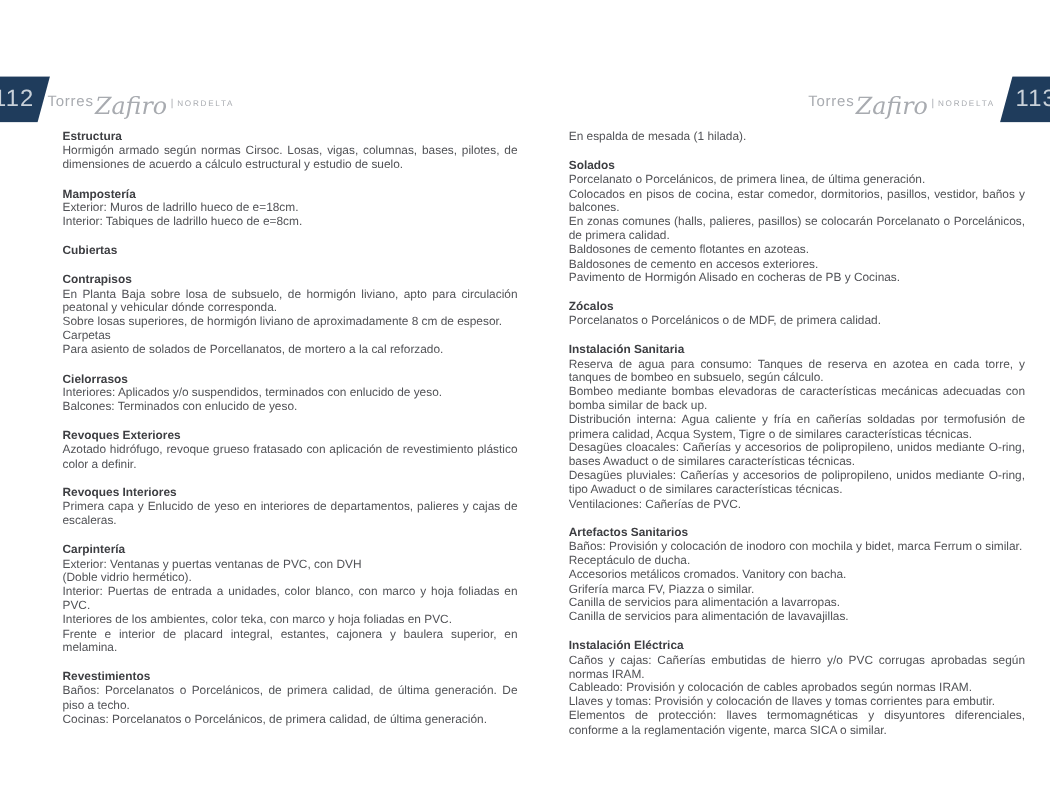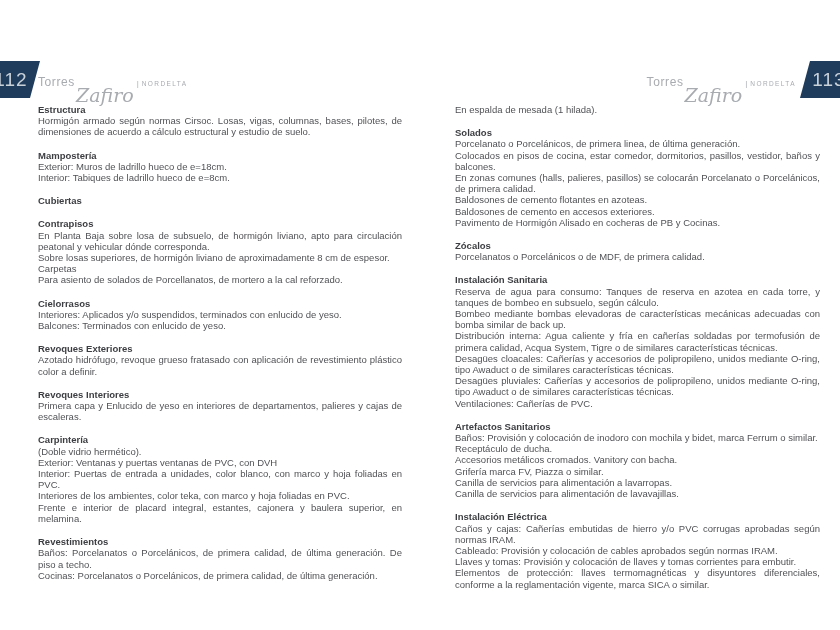--- a/index.html
+++ b/index.html
@@ -15,26 +15,26 @@
     display:flex; align-items:center; justify-content:center;
     color:var(--pagenum,#c9d1d9); font-size:19px; font-weight:400; letter-spacing:1px;
   }
   .badge-left  { left:-18px;  clip-path:polygon(0 0, 100% 0, calc(100% - 10px) 100%, 0 100%); }
   .badge-right { right:-18px; clip-path:polygon(10px 0, 100% 0, 100% 100%, 0 100%); }
   
   .logo { position:absolute; top:70px; height:26px; display:flex; align-items:baseline; color:var(--logogray,#a8abb0); white-space:nowrap; }
   .logo-left  { left:38px; }
   .logo-right { right:44px; }
   .brand-torres   { font-size:12px; letter-spacing:0.6px; }
-  .brand-script   { font-family:"DejaVu Serif", serif; font-style:italic; font-size:19px; line-height:1; margin-left:1px; margin-right:2px; position:relative; top:16px; }
+  .brand-script   { font-family:"DejaVu Serif", serif; font-style:italic; font-size:19px; line-height:1; margin-left:1px; margin-right:2px; position:relative; top:6px; }
   .brand-sep      { font-size:8px; margin:0 3px 0 1px; color:var(--logogray,#a8abb0); }
   .brand-nordelta { font-size:6.5px; letter-spacing:1.4px; }
   
   .col { position:absolute; top:104px; color:var(--bodytext,#515256); font-size:9.5px; line-height:11.2px; }
-  .col-left  { left:38px;  width:364px; }
+  .col-left  { left:50px;  width:364px; }
   .col-right { left:455px; width:365px; }
   .sec { margin:0; }
   .sec + .sec { margin-top:12px; }
   .sec-title { margin:0; font-size:9.5px; line-height:11.2px; font-weight:700; color:var(--headtext,#3d3e42); }
   .sec-title:empty { display:none; }
   .sec p { margin:0; text-align:justify; }
 </style>
 </head>
 <body>
 
@@ -121,24 +121,24 @@
         <div>
 
             <p>Primera capa y Enlucido de yeso en interiores de departamentos, palieres y cajas de escaleras.</p>
           </div>
       </section>
 
       <section class="sec">
         <h3 class="sec-title">Carpintería</h3>
         <div>
 
+            <p>Exterior: Ventanas y puertas ventanas de PVC, con DVH</p>
+
             <p>(Doble vidrio hermético).</p>
 
-            <p>Exterior: Ventanas y puertas ventanas de PVC, con DVH</p>
-
             <p>Interior: Puertas de entrada a unidades, color blanco, con marco y hoja foliadas en PVC.</p>
 
             <p>Interiores de los ambientes, color teka, con marco y hoja foliadas en PVC.</p>
 
             <p>Frente e interior de placard integral, estantes, cajonera y baulera superior, en melamina.</p>
           </div>
       </section>
 
       <section class="sec">
         <h3 class="sec-title">Revestimientos</h3>
@@ -190,21 +190,21 @@
       <section class="sec">
         <h3 class="sec-title">Instalación Sanitaria</h3>
         <div>
 
             <p>Reserva de agua para consumo: Tanques de reserva en azotea en cada torre, y tanques de bombeo en subsuelo, según cálculo.</p>
 
             <p>Bombeo mediante bombas elevadoras de características mecánicas adecuadas con bomba similar de back up.</p>
 
             <p>Distribución interna: Agua caliente y fría en cañerías soldadas por termofusión de primera calidad, Acqua System, Tigre o de similares características técnicas.</p>
 
-            <p>Desagües cloacales: Cañerías y accesorios de polipropileno, unidos mediante O-ring, tipo Awaduct o de similares características técnicas.</p>
+            <p>Desagües cloacales: Cañerías y accesorios de polipropileno, unidos mediante O-ring, bases Awaduct o de similares características técnicas.</p>
 
             <p>Desagües pluviales: Cañerías y accesorios de polipropileno, unidos mediante O-ring, tipo Awaduct o de similares características técnicas.</p>
 
             <p>Ventilaciones: Cañerías de PVC.</p>
           </div>
       </section>
 
       <section class="sec">
         <h3 class="sec-title">Artefactos Sanitarios</h3>
         <div>

